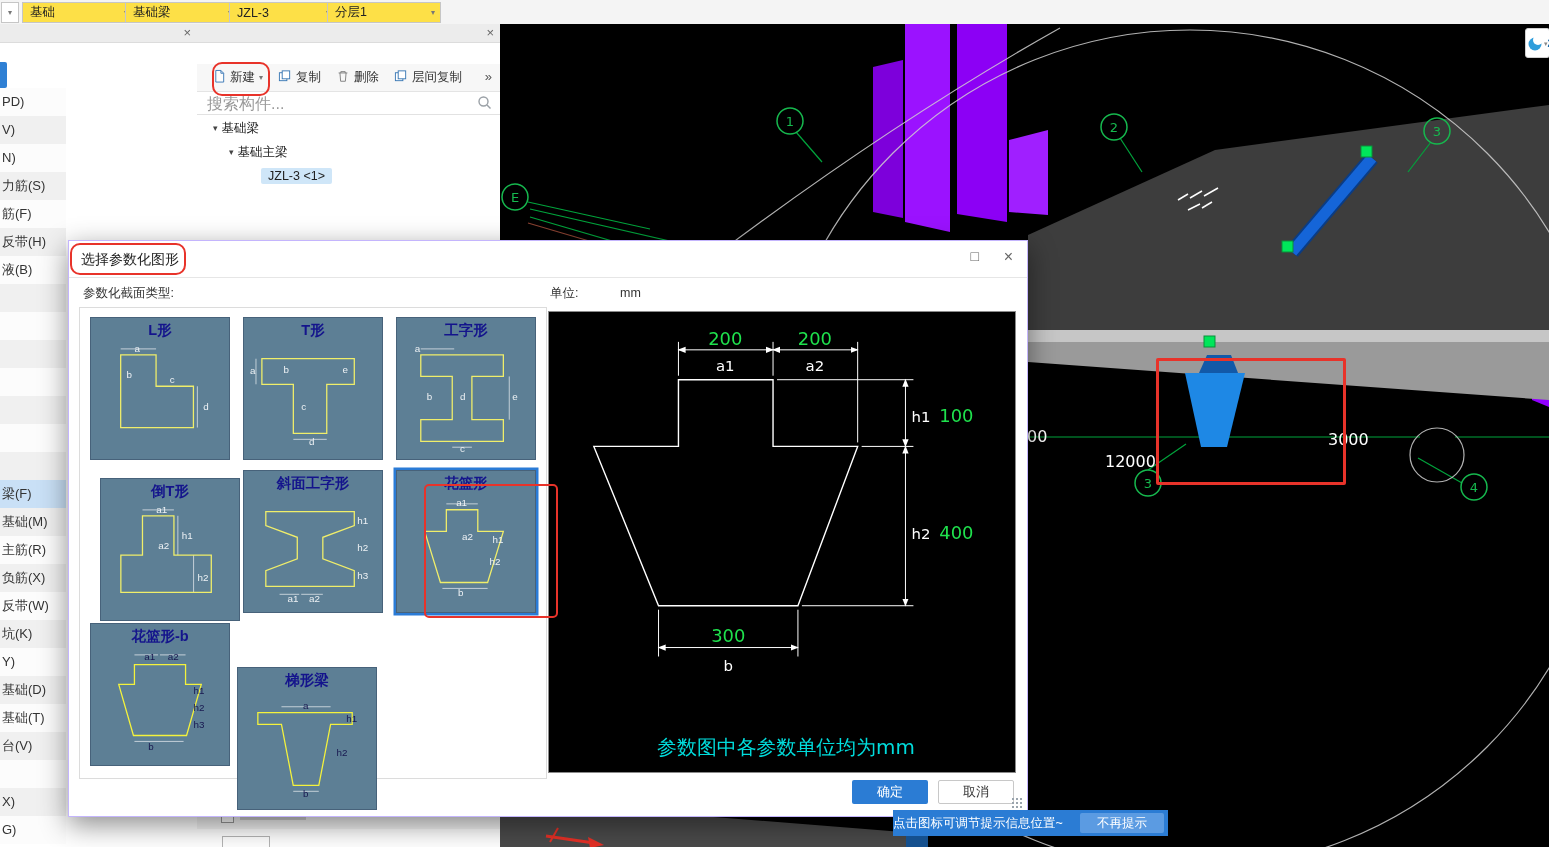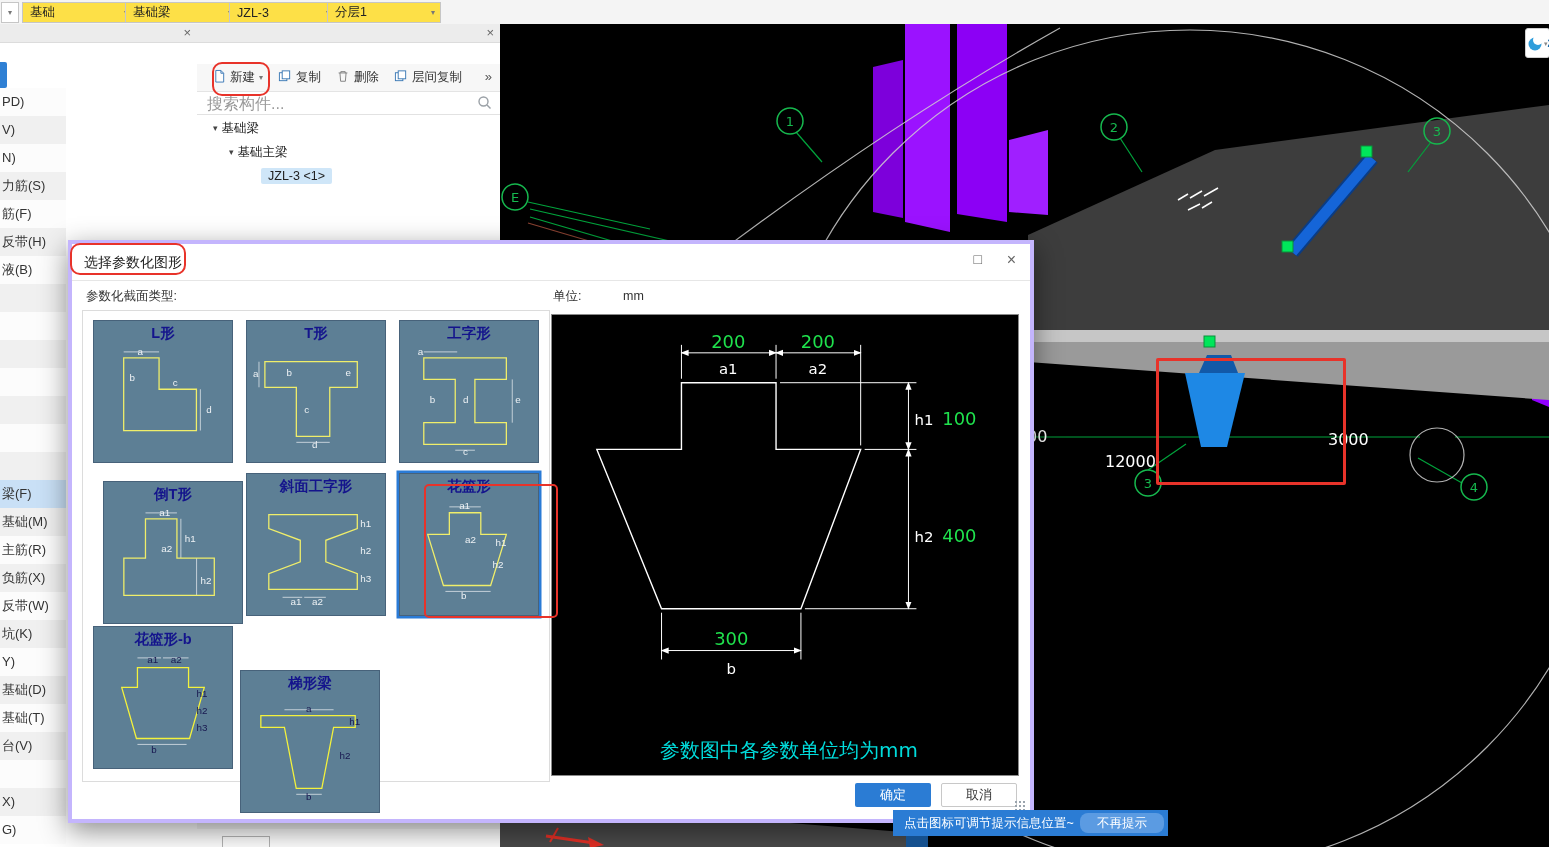--- a/index.html
+++ b/index.html
@@ -55,21 +55,21 @@
   #viewport{left:500px;top:24px;width:1049px;height:823px}
 
   
   #right-toolbar{left:1525px;top:28px;width:23px;background:#fff;border:1px solid #d0d0d0;border-radius:3px;
       display:flex;align-items:center;padding:3px 0;z-index:20}
   .rt-item{width:23px;height:22px;display:flex;align-items:center;justify-content:center;cursor:pointer}
   .rt-caret{height:9px;font-size:7px;color:#888;line-height:9px}
   .rt-2d{font-size:10px;font-weight:bold;color:#1769aa}
 
   
-  #dialog{left:68px;top:240px;width:958px;height:575px;background:#fff;border:4px solid #c4b5fd;
+  #dialog{left:68px;top:240px;width:958px;height:575px;background:#fff;border:1px solid #c4b5fd;
       box-shadow:0 8px 26px rgba(0,0,0,.45);z-index:40}
   #dlg-header{left:0;top:0;width:100%;height:36px;border-bottom:1px solid #e6e6e6}
   #dlg-title{position:absolute;left:12px;top:10px;font-size:14px;color:#222}
   .dlg-ctl{position:absolute;top:7px;font-size:14px;color:#666;cursor:pointer}
   #dlg-type-label{left:14px;top:44px;font-size:12.5px;color:#333}
   #cards-box{left:10px;top:66px;width:466px;height:470px;border:1px solid #dcdcdc;background:#fff}
   .card{position:absolute;width:140px;height:143px;background:#5d7f95;border:1px solid #47627a;
       box-sizing:border-box;cursor:pointer}
   .card.sel{box-shadow:0 0 0 2.5px #2a7bd6}
   .card-title{height:22px;text-align:center;padding-top:3px;font-size:14.5px;font-weight:bold;color:#14148c}
@@ -80,23 +80,23 @@
   #btn-ok{left:783px;background:#2b7cd4;color:#fff}
   #btn-cancel{left:869px;background:#fff;color:#333;border:1px solid #c8c8c8;box-sizing:border-box}
   #dlg-grip{left:942px;top:556px;width:13px;height:12px;
       background-image:radial-gradient(#9aa4ad 1px,transparent 1px);background-size:4px 4px}
 
   
   .red-box{position:absolute;border:2.5px solid #e8332a;pointer-events:none;z-index:60}
 
   
   #tooltip{left:893px;top:810px;width:275px;height:26px;background:#2b7cd4;z-index:70;color:#fff;
-      display:flex;align-items:center;padding-left:11px;box-sizing:border-box;font-size:12.5px}
+      display:flex;align-items:center;box-sizing:border-box;font-size:12.5px}
   #tooltip-dismiss{position:absolute;right:4px;top:3px;width:84px;height:20px;background:#5b9be2;
-      display:flex;align-items:center;justify-content:center;border-radius:8px;font-size:12.5px;cursor:pointer}
+      display:flex;align-items:center;justify-content:center;border-radius:2px;font-size:12.5px;cursor:pointer}
   #tooltip-sq{left:906px;top:836px;width:22px;height:11px;background:#15508e;z-index:45}
 </style>
 </head>
 <body>
 
 <div id="app">
 
   <div id="topbar" class="abs">
     <div class="mini-combo abs">
       <span class="caret">▾</span>

